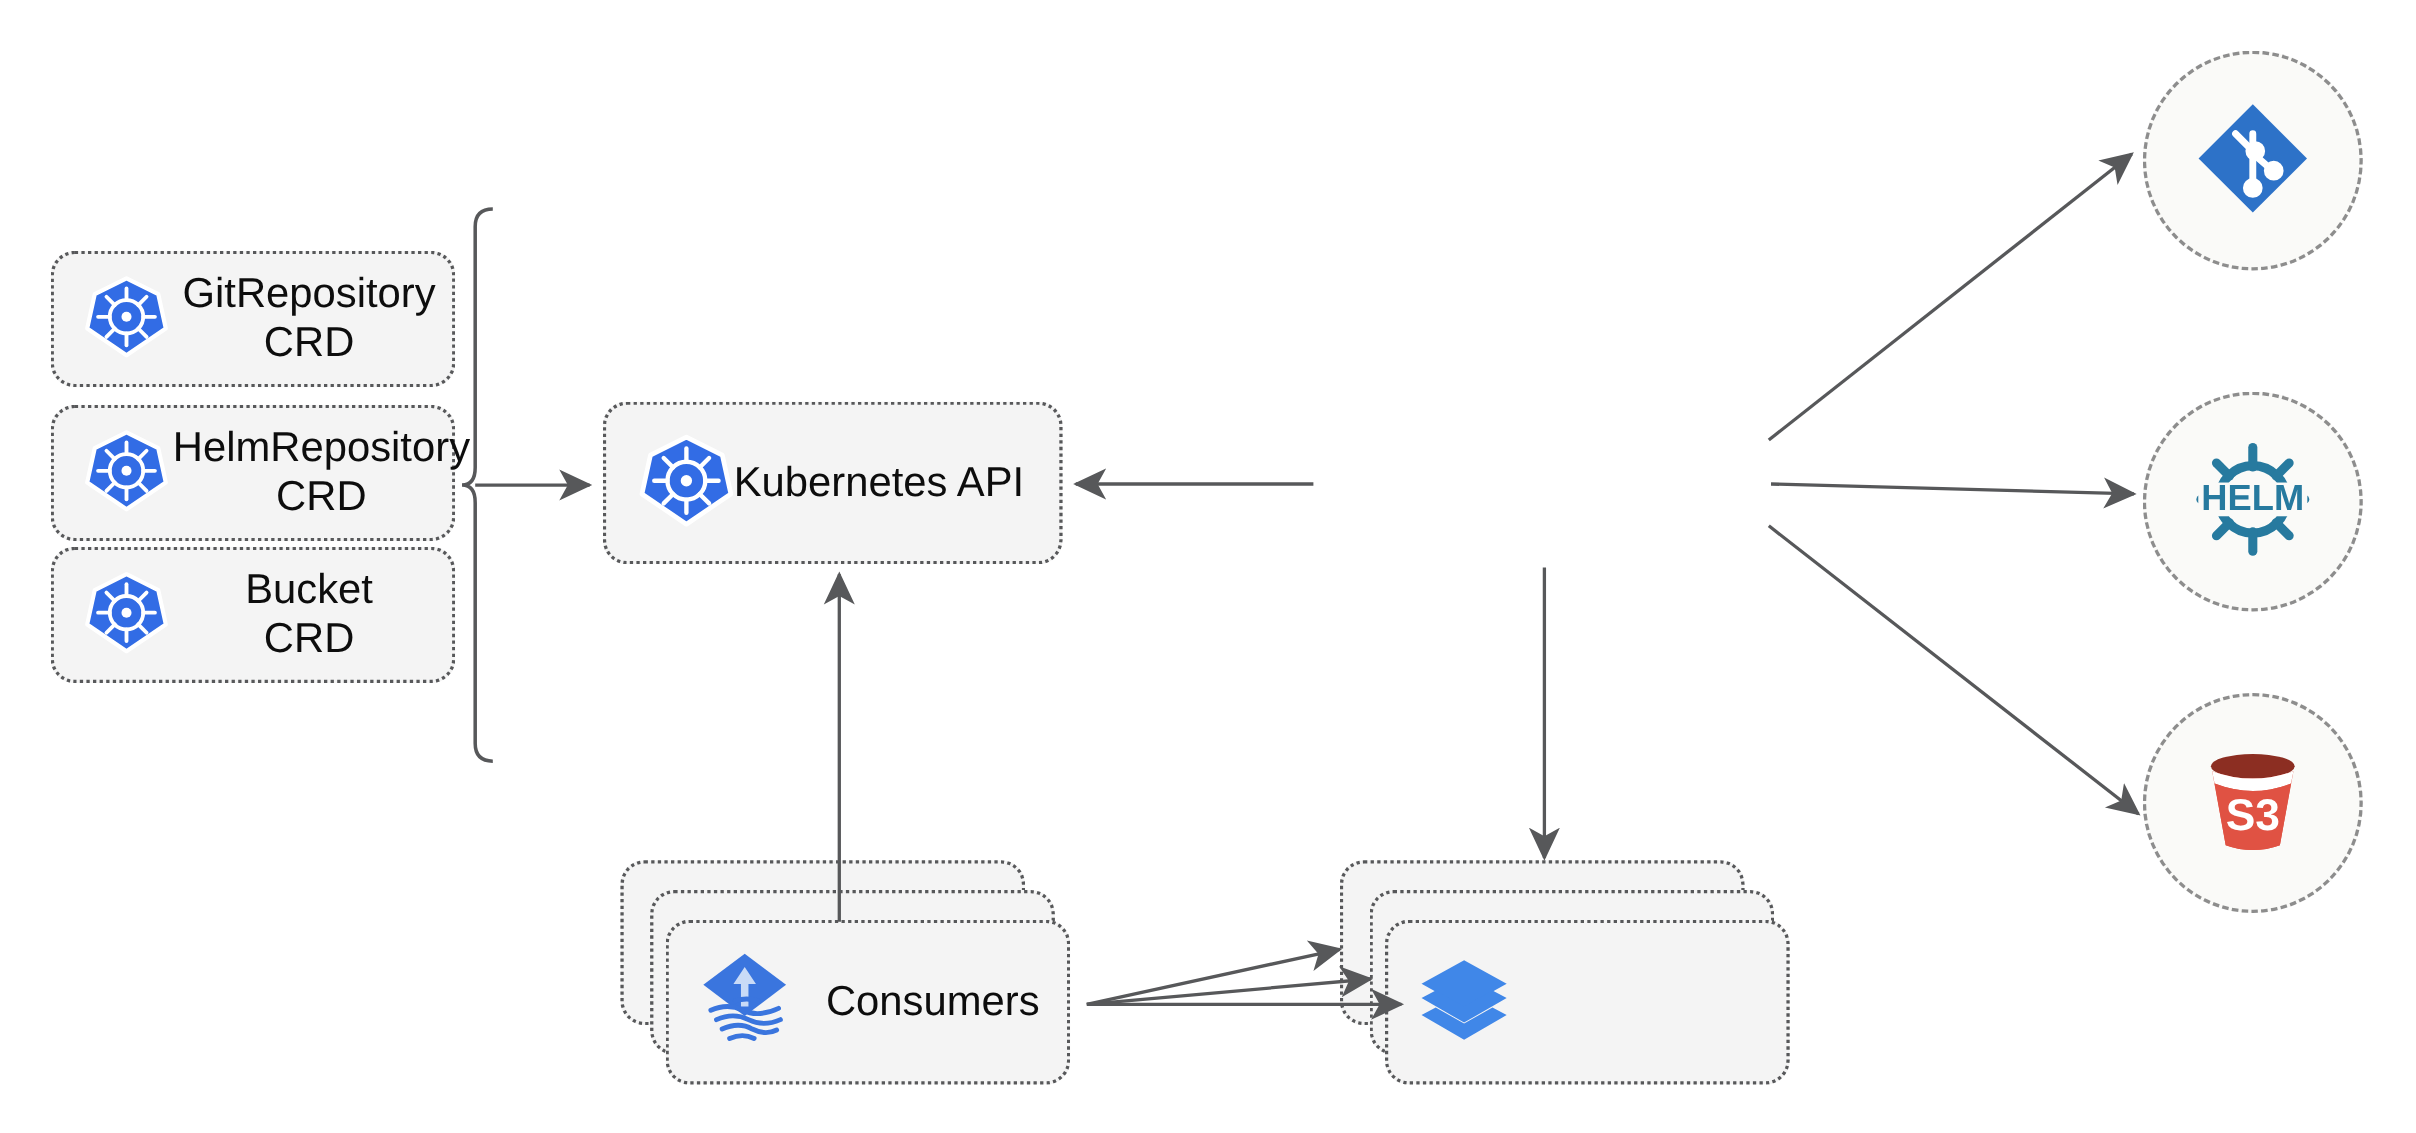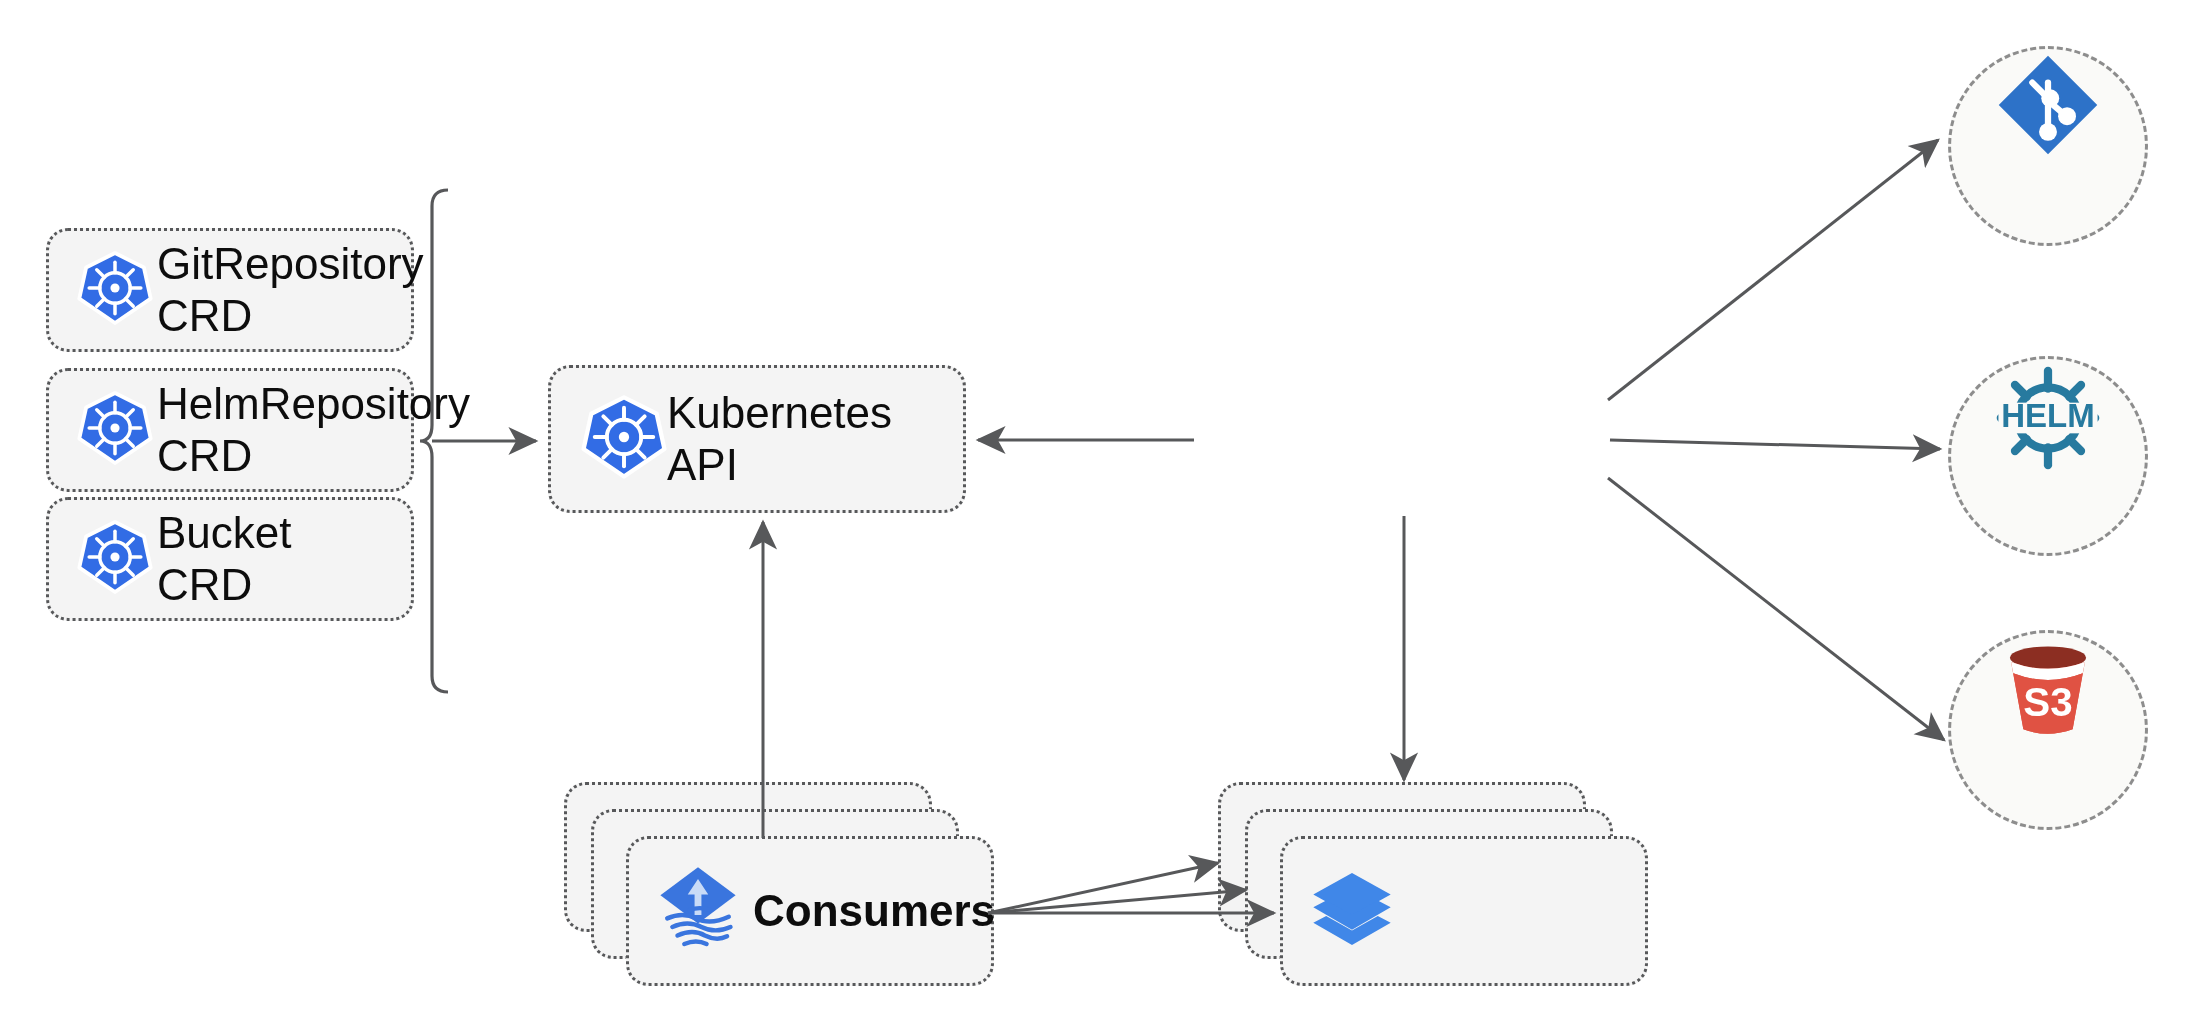--- a/index.html
+++ b/index.html
@@ -24,24 +24,24 @@
     position: absolute;
     box-sizing: border-box;
     background: #f4f4f4;
     border: 3px dotted #57585a;
     border-radius: 22px;
     display: flex;
     align-items: center;
     justify-content: flex-start;
   }
   .node-label {
-    font-size: 44px;
+    font-size: 38px;
     line-height: 1.18;
     color: #0d0d0d;
-    text-align: left;
+    text-align: center;
     white-space: pre-line;
   }
   .node-icon {
     flex: 0 0 auto;
     display: block;
   }
 
   
   .crd {
     width: 368px;
@@ -84,46 +84,45 @@
     box-sizing: border-box;
     background: #f4f4f4;
     border: 3px dotted #57585a;
     border-radius: 22px;
     width: 368px;
     height: 150px;
   }
   .stack .card.back2 { left: 0;   top: 0;   }
   .stack .card.back1 { left: 27px; top: 27px; }
   .stack .card.front {
-    left: 62px; top: 54px;
+    left: 41px; top: 54px;
     display: flex;
     align-items: center;
     padding-left: 26px;
     z-index: 3;
-    font-weight: bold;
   }
   .stack .card.front .node-label {
     flex: 1 1 auto;
     margin-left: 12px;
     margin-right: 6px;
   }
   #stack-consumers { left: 564px; top: 782px; }
   #stack-artifacts { left: 1218px; top: 782px; }
 
   
   .circle-node {
     position: absolute;
     box-sizing: border-box;
     width: 200px;
     height: 200px;
     border-radius: 50%;
     background: #fafaf8;
     border: 3px dashed #8d8d8d;
     display: flex;
-    align-items: flex-start;
+    align-items: center;
     justify-content: center;
   }
   #node-git   { left: 1948px; top: 46px;  }
   #node-helm  { left: 1948px; top: 356px; }
   #node-s3    { left: 1948px; top: 630px; }
 
   
   #edges {
     position: absolute;
     left: 0; top: 0;

